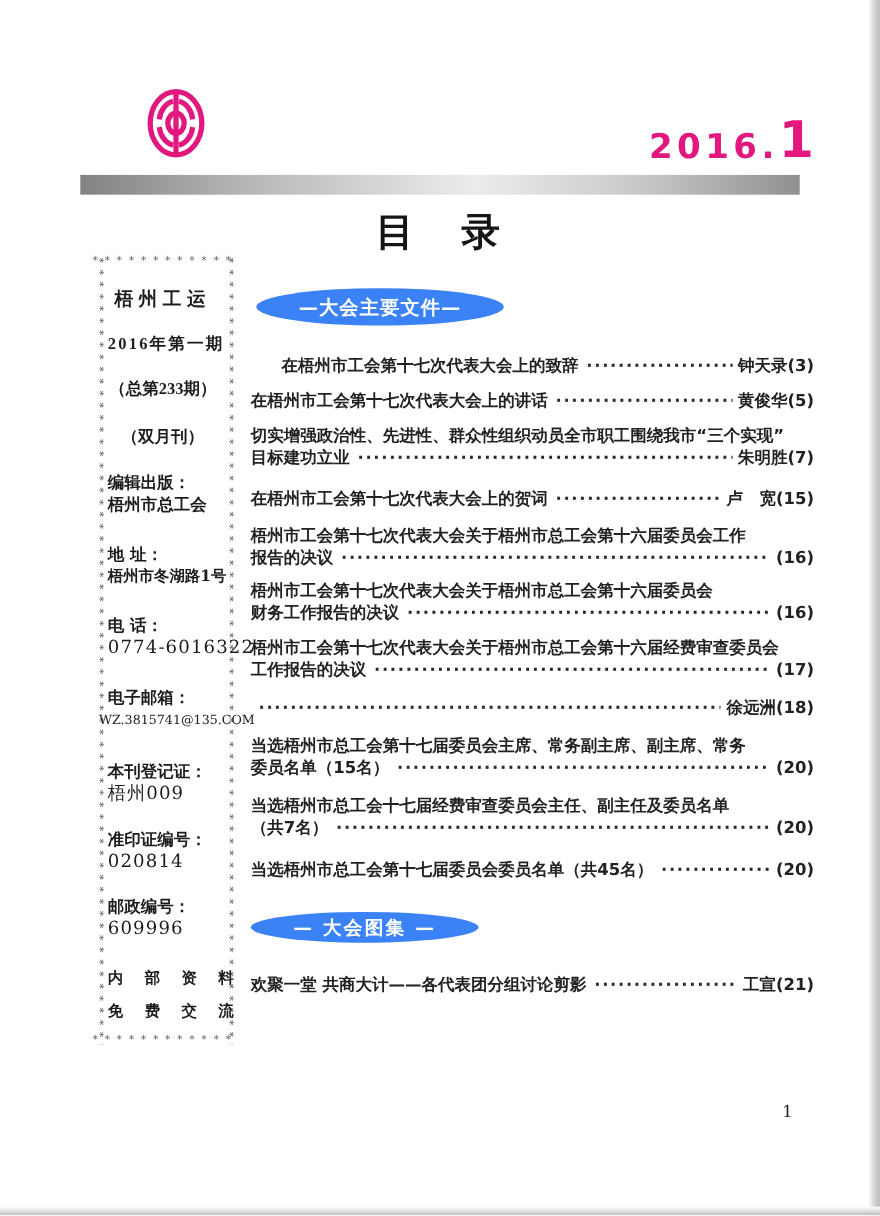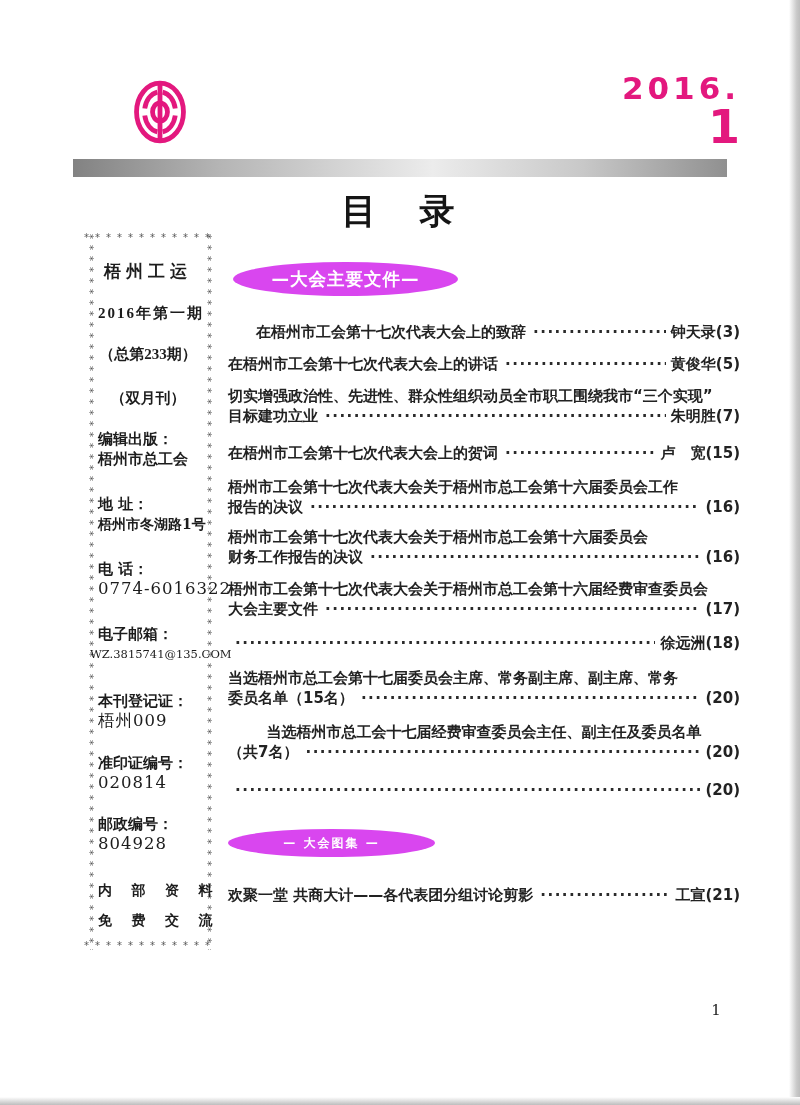--- a/index.html
+++ b/index.html
@@ -3,21 +3,21 @@
 <meta charset="utf-8">
 <style>
   html,body{margin:0;padding:0;background:#ffffff;}
   .page{position:relative;width:800px;height:1105px;background:#ffffff;overflow:hidden;
         font-family:"DejaVu Sans","Liberation Sans",sans-serif;color:#1c1c1c;}
 
   
   .logo{position:absolute;left:133px;top:80px;width:54px;height:64px;}
   .issue-no{position:absolute;left:525px;top:100px;width:215px;height:50px;
             display:flex;align-items:flex-end;justify-content:flex-end;
-            color:#E3187E;font-weight:bold;line-height:1;flex-direction:column;}
+            color:#E3187E;font-weight:bold;line-height:1;}
   .issue-no .small{font-size:31px;letter-spacing:4px;}
   .issue-no .big{font-size:46px;letter-spacing:0;}
   .grad-bar{position:absolute;left:73px;top:159px;width:654px;height:18px;
             background:linear-gradient(to right,#828282 0%,#b4b4b4 22%,#ececec 55%,#c8c8c8 78%,#909090 100%);}
   .doc-title{position:absolute;left:75px;top:188px;width:650px;text-align:center;
              font-family:"DejaVu Serif","Liberation Serif",serif;
              font-size:35px;font-weight:bold;letter-spacing:4px;color:#151515;margin:0;}
 
   
   .info-box{position:absolute;left:84px;top:234px;width:128px;height:716px;background:#fff;}
@@ -37,32 +37,32 @@
   .ib-email{font-weight:normal;font-size:11.5px;margin-left:-8px;margin-right:-8px;letter-spacing:0;}
   .ib-addr{font-size:14px;letter-spacing:0;}
   .ib-note{letter-spacing:8px;font-size:14px;}
   .g2{margin-top:21px;} .g3{margin-top:21px;} .g4{margin-top:24px;} .g5{margin-top:21px;}
   .g6{margin-top:25px;} .g7{margin-top:25px;} .g8{margin-top:25px;} .g9{margin-top:27px;}
   .g10{margin-top:22px;} .g11{margin-top:21px;} .g12{margin-top:27px;}
   .gap10{margin-top:10px;}
 
   
   .toc{position:absolute;left:228px;top:262px;width:512px;}
-  .banner{background:#d946ef;border-radius:50%;color:#ffffff;font-weight:bold;
+  .banner{background:#3b82f6;border-radius:50%;color:#ffffff;font-weight:bold;
           display:flex;align-items:center;justify-content:center;white-space:nowrap;}
   .banner-1{width:225px;height:34px;margin-left:5px;font-size:17.5px;letter-spacing:1px;}
-  .banner-2{width:207px;height:28px;margin-top:29px;font-size:12px;letter-spacing:2px;}
+  .banner-2{width:207px;height:28px;margin-top:29px;font-size:17px;letter-spacing:2px;}
   .toc-entry{font-size:15px;font-weight:bold;line-height:20px;color:#222;}
   .toc-row{display:flex;align-items:baseline;}
   .toc-row .leader{flex:1;overflow:hidden;white-space:nowrap;letter-spacing:1.5px;
                    margin:0 5px 0 7px;color:#2a2a2a;}
   .toc-row .ref{white-space:nowrap;}
   .m0{margin-top:26px;margin-left:28px;} .m1{margin-top:12px;} .m2{margin-top:12px;} .m3{margin-top:17px;}
   .m4{margin-top:14px;} .m5{margin-top:10px;} .m6{margin-top:12px;} .m7{margin-top:14px;}
-  .m8{margin-top:15px;} .m9{margin-top:14px;text-align:center;} .m10{margin-top:18px;}
+  .m8{margin-top:15px;} .m9{margin-top:14px;} .m10{margin-top:18px;}
   .m11{margin-top:28px;}
 
   
   .page-num{position:absolute;left:700px;top:1001px;width:32px;text-align:center;
             font-family:"DejaVu Serif","Liberation Serif",serif;font-size:15px;color:#222;}
   .edge-right{position:absolute;top:0;left:789px;width:11px;height:1105px;
               background:linear-gradient(to right,#ffffff,#c9c9c9 70%,#bdbdbd);}
   .edge-bottom{position:absolute;left:0;top:1097px;width:800px;height:8px;
                background:linear-gradient(to bottom,#ffffff,#bdbdbd);}
 </style>
@@ -123,21 +123,21 @@
       <div class="g9">
         <div class="ib-line">本刊登记证：</div>
         <div class="ib-line ib-num">梧州009</div>
       </div>
       <div class="g10">
         <div class="ib-line">准印证编号：</div>
         <div class="ib-line ib-num">020814</div>
       </div>
       <div class="g11">
         <div class="ib-line">邮政编号：</div>
-        <div class="ib-line ib-num">804928</div>
+        <div class="ib-line ib-num">609996</div>
       </div>
       <div class="g12">
         <div class="ib-line ib-center ib-note">内 部 资 料</div>
         <div class="ib-line ib-center ib-note gap10">免 费 交 流</div>
       </div>
     </div>
   </aside>
 
   <main class="toc">
     <div class="banner banner-1">
@@ -185,21 +185,21 @@
           <div>梧州市工会第十七次代表大会关于梧州市总工会第十六届委员会</div>
           <div class="toc-row">
             <span>财务工作报告的决议</span>
             <span class="leader">····························································································································································································································</span>
             <span class="ref">(16)</span>
           </div>
         </div>
         <div class="toc-entry m6">
           <div>梧州市工会第十七次代表大会关于梧州市总工会第十六届经费审查委员会</div>
           <div class="toc-row">
-            <span>大会主要文件</span>
+            <span>工作报告的决议</span>
             <span class="leader">····························································································································································································································</span>
             <span class="ref">(17)</span>
           </div>
         </div>
         <div class="toc-entry m7">
           <div class="toc-row">
             <span class="leader">····························································································································································································································</span>
             <span class="ref">徐远洲(18)</span>
           </div>
         </div>
@@ -214,20 +214,21 @@
         <div class="toc-entry m9">
           <div>当选梧州市总工会十七届经费审查委员会主任、副主任及委员名单</div>
           <div class="toc-row">
             <span>（共7名）</span>
             <span class="leader">····························································································································································································································</span>
             <span class="ref">(20)</span>
           </div>
         </div>
         <div class="toc-entry m10">
           <div class="toc-row">
+            <span>当选梧州市总工会第十七届委员会委员名单（共45名）</span>
             <span class="leader">····························································································································································································································</span>
             <span class="ref">(20)</span>
           </div>
         </div>
       </div>
     <div class="banner banner-2">
       <span>— 大会图集 —</span>
     </div>
     <div id="entries2">
         <div class="toc-entry m11">

